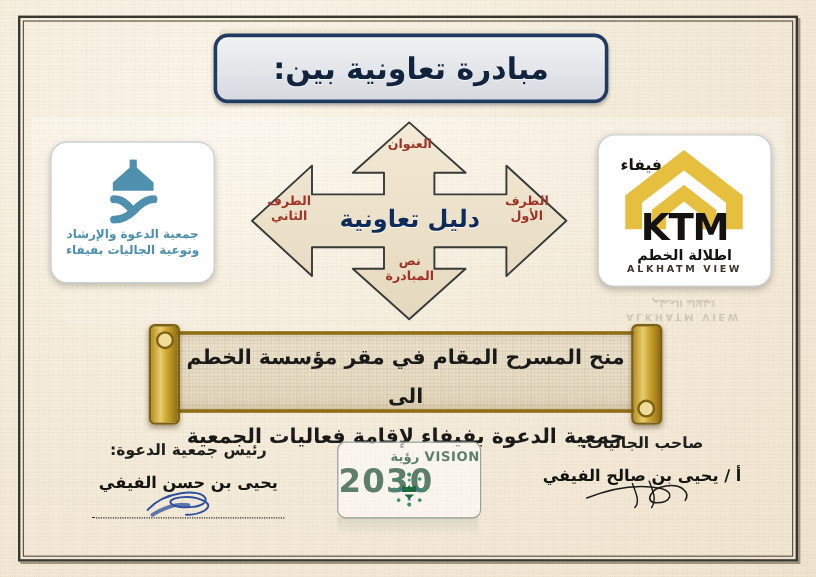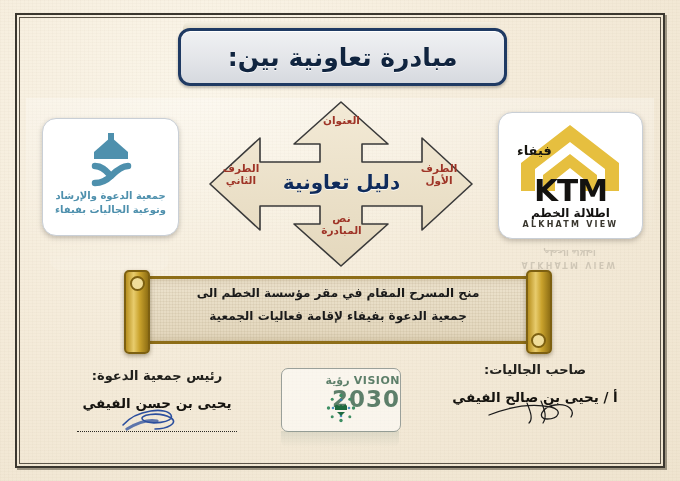--- a/index.html
+++ b/index.html
@@ -91,21 +91,21 @@
     position:absolute;left:4px;right:4px;top:70px;
     text-align:center;color:#4e90ad;font-size:10px;font-weight:bold;
     line-height:1.35;
   }
 
   
   .ktm-inner{position:absolute;inset:0;}
   .ktm-house{position:absolute;left:14px;top:6px;width:115px;height:74px;}
   .ktm-faifa{
     position:absolute;left:18px;top:18px;
-    font-size:13px;font-weight:bold;color:#17150f;letter-spacing:-.5px;margin-top:12px;
+    font-size:13px;font-weight:bold;color:#17150f;letter-spacing:-.5px;
   }
   .ktm-word{
     position:absolute;left:0;right:0;top:62px;text-align:center;
     font-family:"DejaVu Sans","Liberation Sans",sans-serif;
     font-size:31px;font-weight:bold;color:#131210;letter-spacing:-1px;
     line-height:1;
   }
   .ktm-ar{
     position:absolute;left:0;right:0;top:93px;text-align:center;
     font-size:12px;font-weight:bold;color:#131210;
@@ -161,21 +161,21 @@
   .roll-l{left:0;}
   .roll-r{right:0;}
   .roll-curl{
     position:absolute;width:11px;height:11px;border:2px solid #7d6011;
     border-radius:50%;background:#f0dd9a;
   }
   .curl-a{left:4px;top:4px;}
   .curl-b{right:4px;bottom:4px;}
   .scroll-text{
     position:absolute;left:30px;right:30px;top:10px;
-    text-align:center;color:#1a1a1a;font-size:12px;font-weight:bold;
+    text-align:center;color:#1a1a1a;font-size:17px;font-weight:bold;
     line-height:1.95;
   }
 
   
   .sig{position:absolute;width:210px;text-align:center;}
   .sig-left{left:52px;top:368px;}
   .sig-right{left:430px;top:362px;}
   .sig-role{font-size:13px;font-weight:bold;color:#21201c;}
   .sig-name{font-size:13.5px;font-weight:bold;color:#15130f;margin-top:12px;}
   .sig-line{
@@ -194,22 +194,22 @@
     border:1.5px solid #9aa09a;border-radius:7px;
     background:rgba(255,255,255,.55);
     overflow:hidden;
   }
   .vision-top{
     position:absolute;left:0;right:0;top:5px;text-align:right;
     font-size:11px;font-weight:bold;color:#5d7f6a;letter-spacing:.5px;
     white-space:nowrap;
   }
   .vision-num{
-    position:absolute;left:0;right:0;top:19px;text-align:right;
-    font-size:23px;font-weight:bold;color:#5d7f6a;letter-spacing:1px;
+    position:absolute;left:0;right:0;top:19px;text-align:left;
+    font-size:27px;font-weight:bold;color:#5d7f6a;letter-spacing:1px;
     line-height:1;
   }
   .vision-emblem{
     position:absolute;left:50%;top:24px;transform:translateX(-50%);
     width:30px;height:30px;
   }
   .vision-refl{
     position:absolute;left:281px;top:431px;width:118px;height:16px;
     background:linear-gradient(180deg,rgba(120,140,125,.18),rgba(255,255,255,0));
     border-radius:0 0 6px 6px;pointer-events:none;

